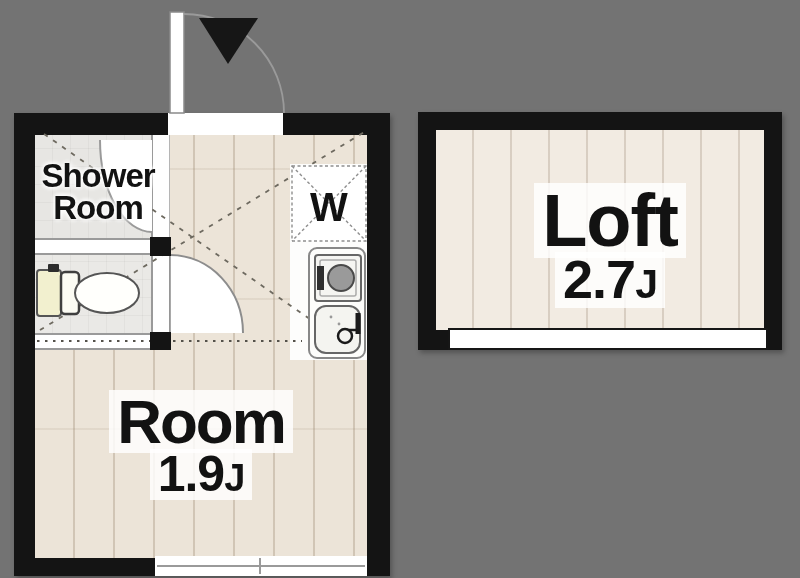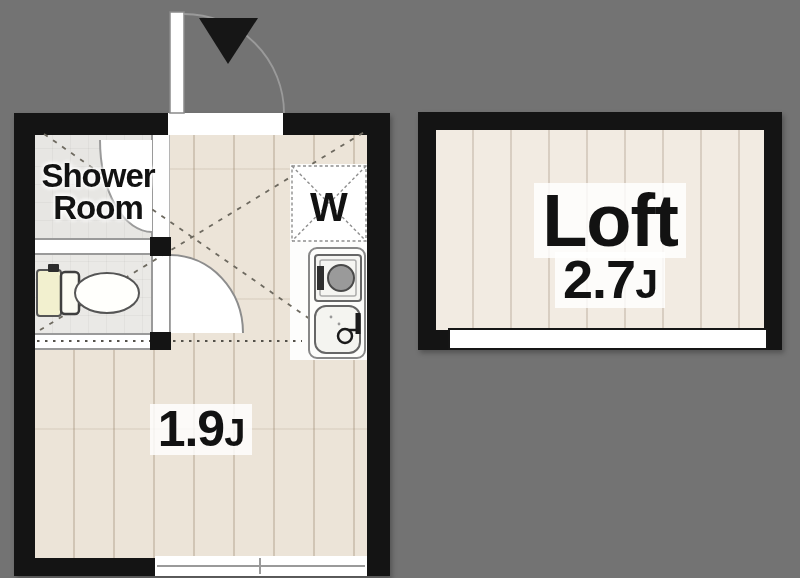--- a/index.html
+++ b/index.html
@@ -126,21 +126,21 @@
 
   <div class="abs wallbox" style="left:418px;top:112px;width:364px;height:238px;"></div>
   <div class="abs floor-loft" style="left:436px;top:130px;width:328px;height:200px;"></div>
   <div class="abs z6" style="left:448px;top:328px;width:316px;height:18px;background:#fff;border:2px solid #161616;"></div>
 
   <div class="lbl shower-lbl z7" style="left:28px;top:160px;width:140px;">Shower Room</div>
 
   <div class="lbl w-lbl z7" style="left:292px;top:185px;width:74px;">W</div>
 
   <div class="lbl z7" style="left:35px;top:390px;width:332px;">
-    <br>
+    <span class="halo big">Room</span><br>
     <span class="halo size" style="margin-top:-4px;"><span>1.9</span><span class="size-unit">J</span></span>
   </div>
 
   <div class="lbl z7" style="left:448px;top:156px;width:324px;margin-top:27px;">
     <span class="halo big-loft">Loft</span><br>
     <span class="halo size-loft" style="margin-top:-6px;"><span>2.7</span><span class="size-unit">J</span></span>
   </div>
 
 </div>
 

